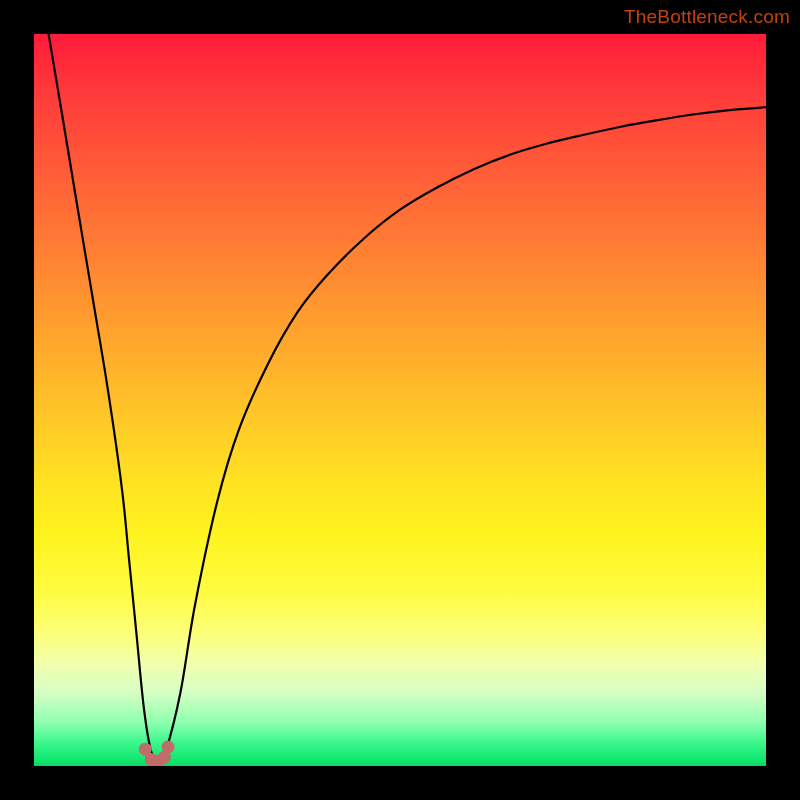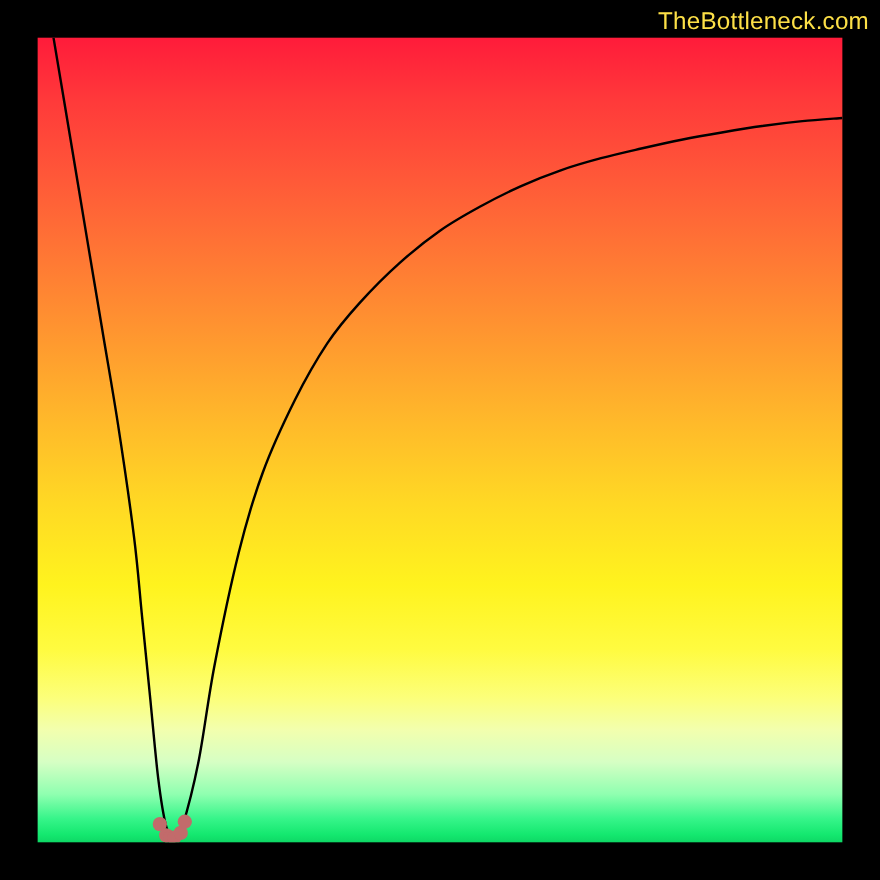--- a/index.html
+++ b/index.html
@@ -49,22 +49,22 @@
       #8fffb0 94%,
       #37f58a 97%,
       #14e86f 99%,
       #0ed765 100%
     );
   }
   .watermark {
     position: absolute;
     top: 6px;
     right: 10px;
-    color: #fde047;
-    font-size: 22px;
+    color: #c2410c;
+    font-size: 19px;
     font-weight: 400;
     letter-spacing: 0.2px;
     user-select: none;
   }
   svg.curve {
     position: absolute;
     left: 0;
     top: 0;
     width: 100%;
     height: 100%;

